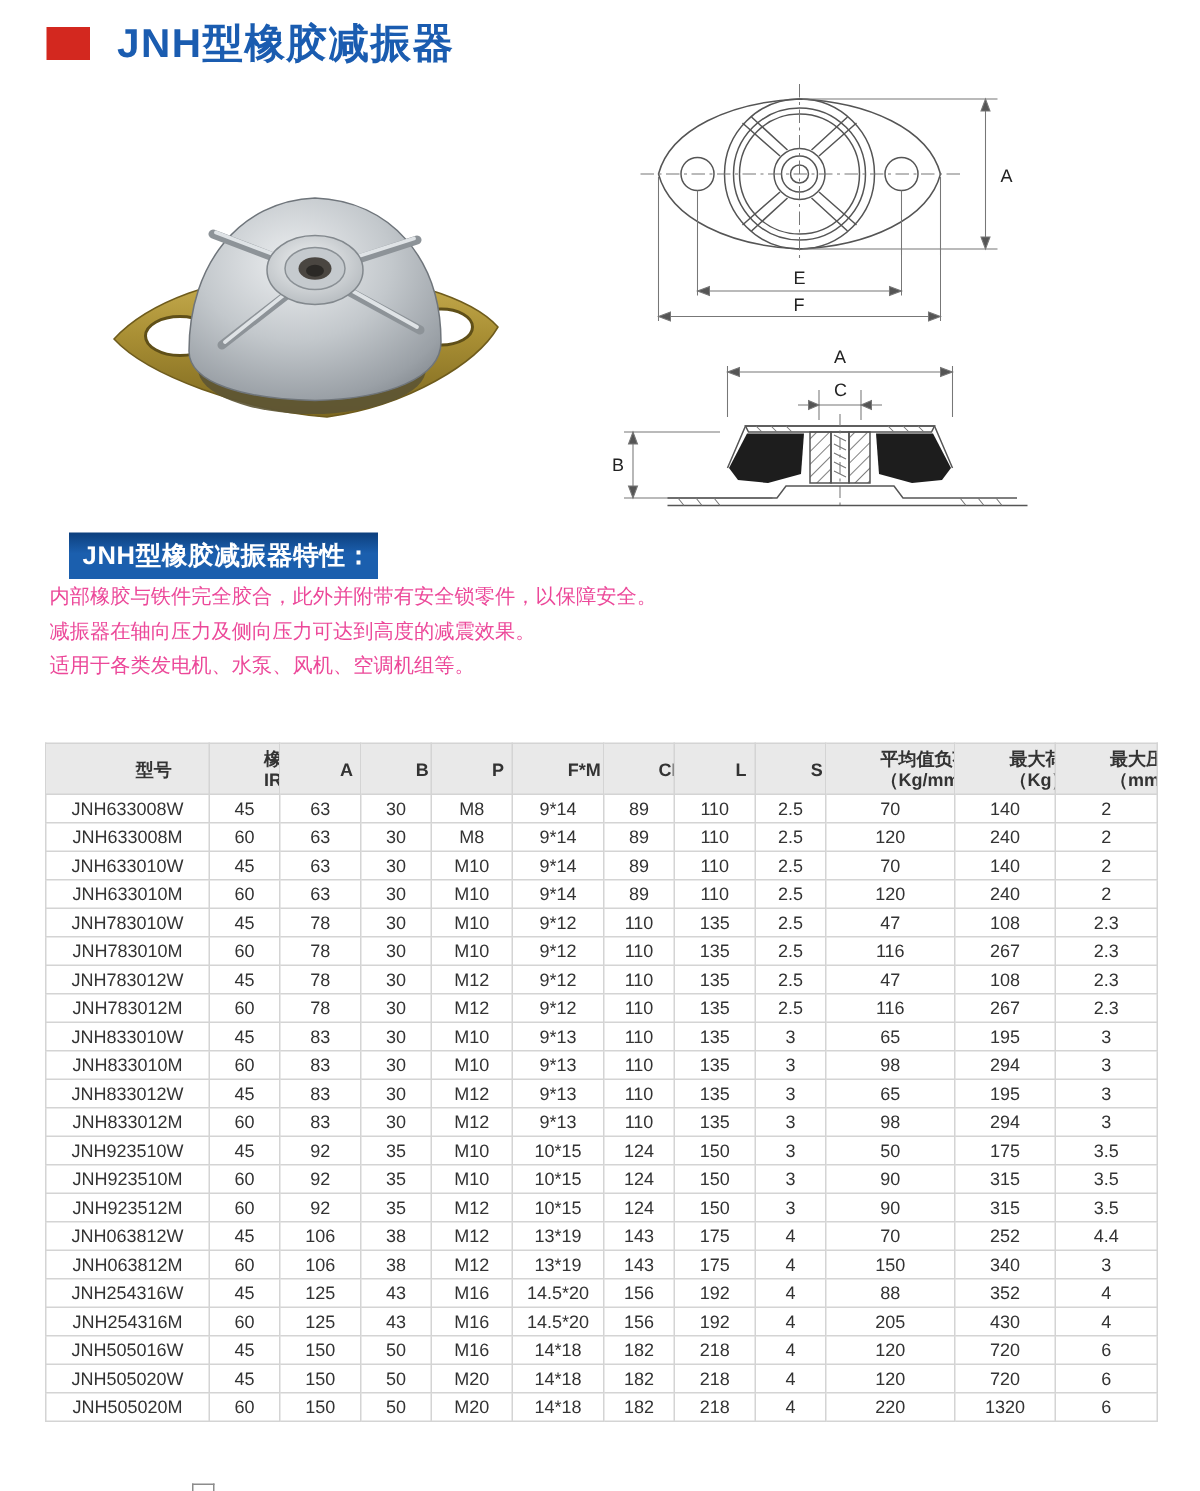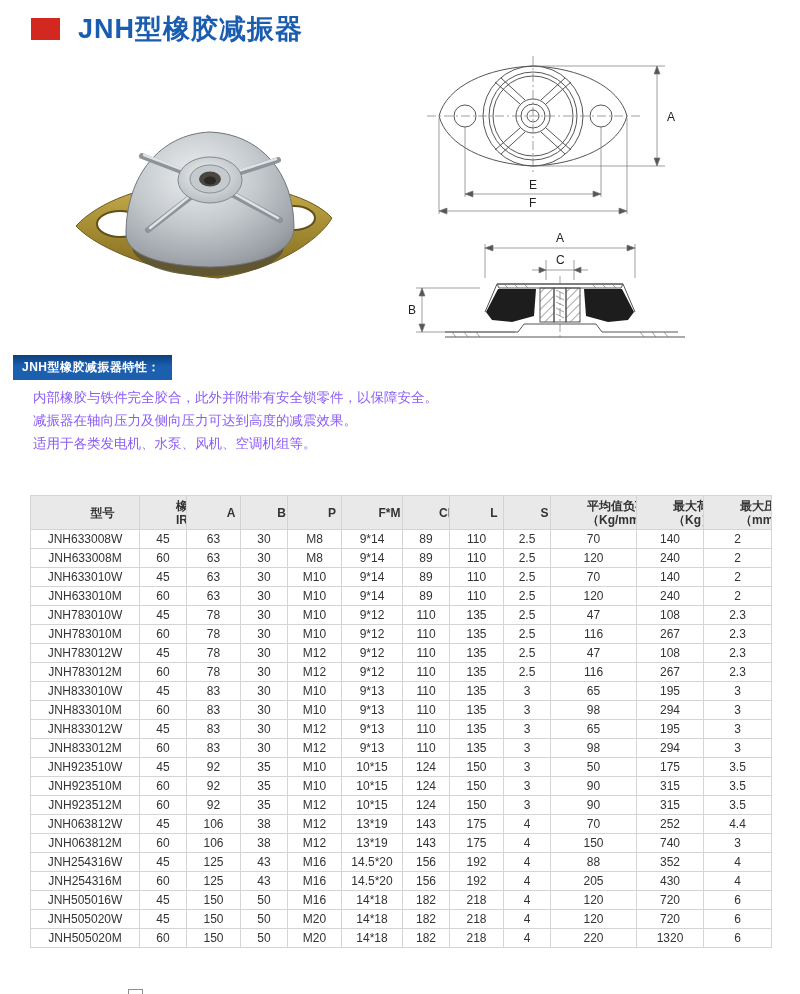--- a/index.html
+++ b/index.html
@@ -28,28 +28,28 @@
   
   .photo{position:absolute;left:68px;top:118px;width:274px;height:178px;}
   
   .drawing-top{position:absolute;left:425px;top:56px;width:360px;height:162px;}
   .drawing-side{position:absolute;left:400px;top:220px;width:385px;height:142px;}
   .drw{stroke:var(--line-gray);fill:none;stroke-width:1;}
   .drw-thin{stroke:#777;fill:none;stroke-width:0.7;}
   .dim-label{font-size:12px;fill:#222;font-family:"Liberation Sans","DejaVu Sans",sans-serif;}
   
   .feature-bar{
-    position:absolute;left:13px;top:355px;
+    position:absolute;left:46px;top:355px;
     display:inline-block;
     background:linear-gradient(180deg,var(--bar-blue-dark) 0%,var(--bar-blue) 45%,var(--bar-blue) 100%);
-    color:#ffffff;font-size:12px;font-weight:bold;
-    padding:4px 12px 4px 9px;letter-spacing:0.5px;
+    color:#ffffff;font-size:17px;font-weight:bold;
+    padding:4px 4px 4px 9px;letter-spacing:0.5px;
   }
   
-  .features{position:absolute;left:33px;top:386px;font-size:13.5px;line-height:23px;color:#8b5cf6;}
+  .features{position:absolute;left:33px;top:386px;font-size:13.5px;line-height:23px;color:#ec4899;}
   .features p{margin:0;}
   
   .spec-table{
     position:absolute;left:30px;top:495px;width:741px;
     border-collapse:collapse;table-layout:fixed;
     font-size:12px;color:var(--text-dark);
   }
   .spec-table th,.spec-table td{
     border:1px solid var(--table-border);
     text-align:center;vertical-align:middle;
@@ -529,21 +529,21 @@
           <td>JNH063812M</td>
           <td>60</td>
           <td>106</td>
           <td>38</td>
           <td>M12</td>
           <td>13*19</td>
           <td>143</td>
           <td>175</td>
           <td>4</td>
           <td>150</td>
-          <td>740</td>
+          <td>340</td>
           <td>3</td>
         </tr>
         <tr>
           <td>JNH254316W</td>
           <td>45</td>
           <td>125</td>
           <td>43</td>
           <td>M16</td>
           <td>14.5*20</td>
           <td>156</td>

